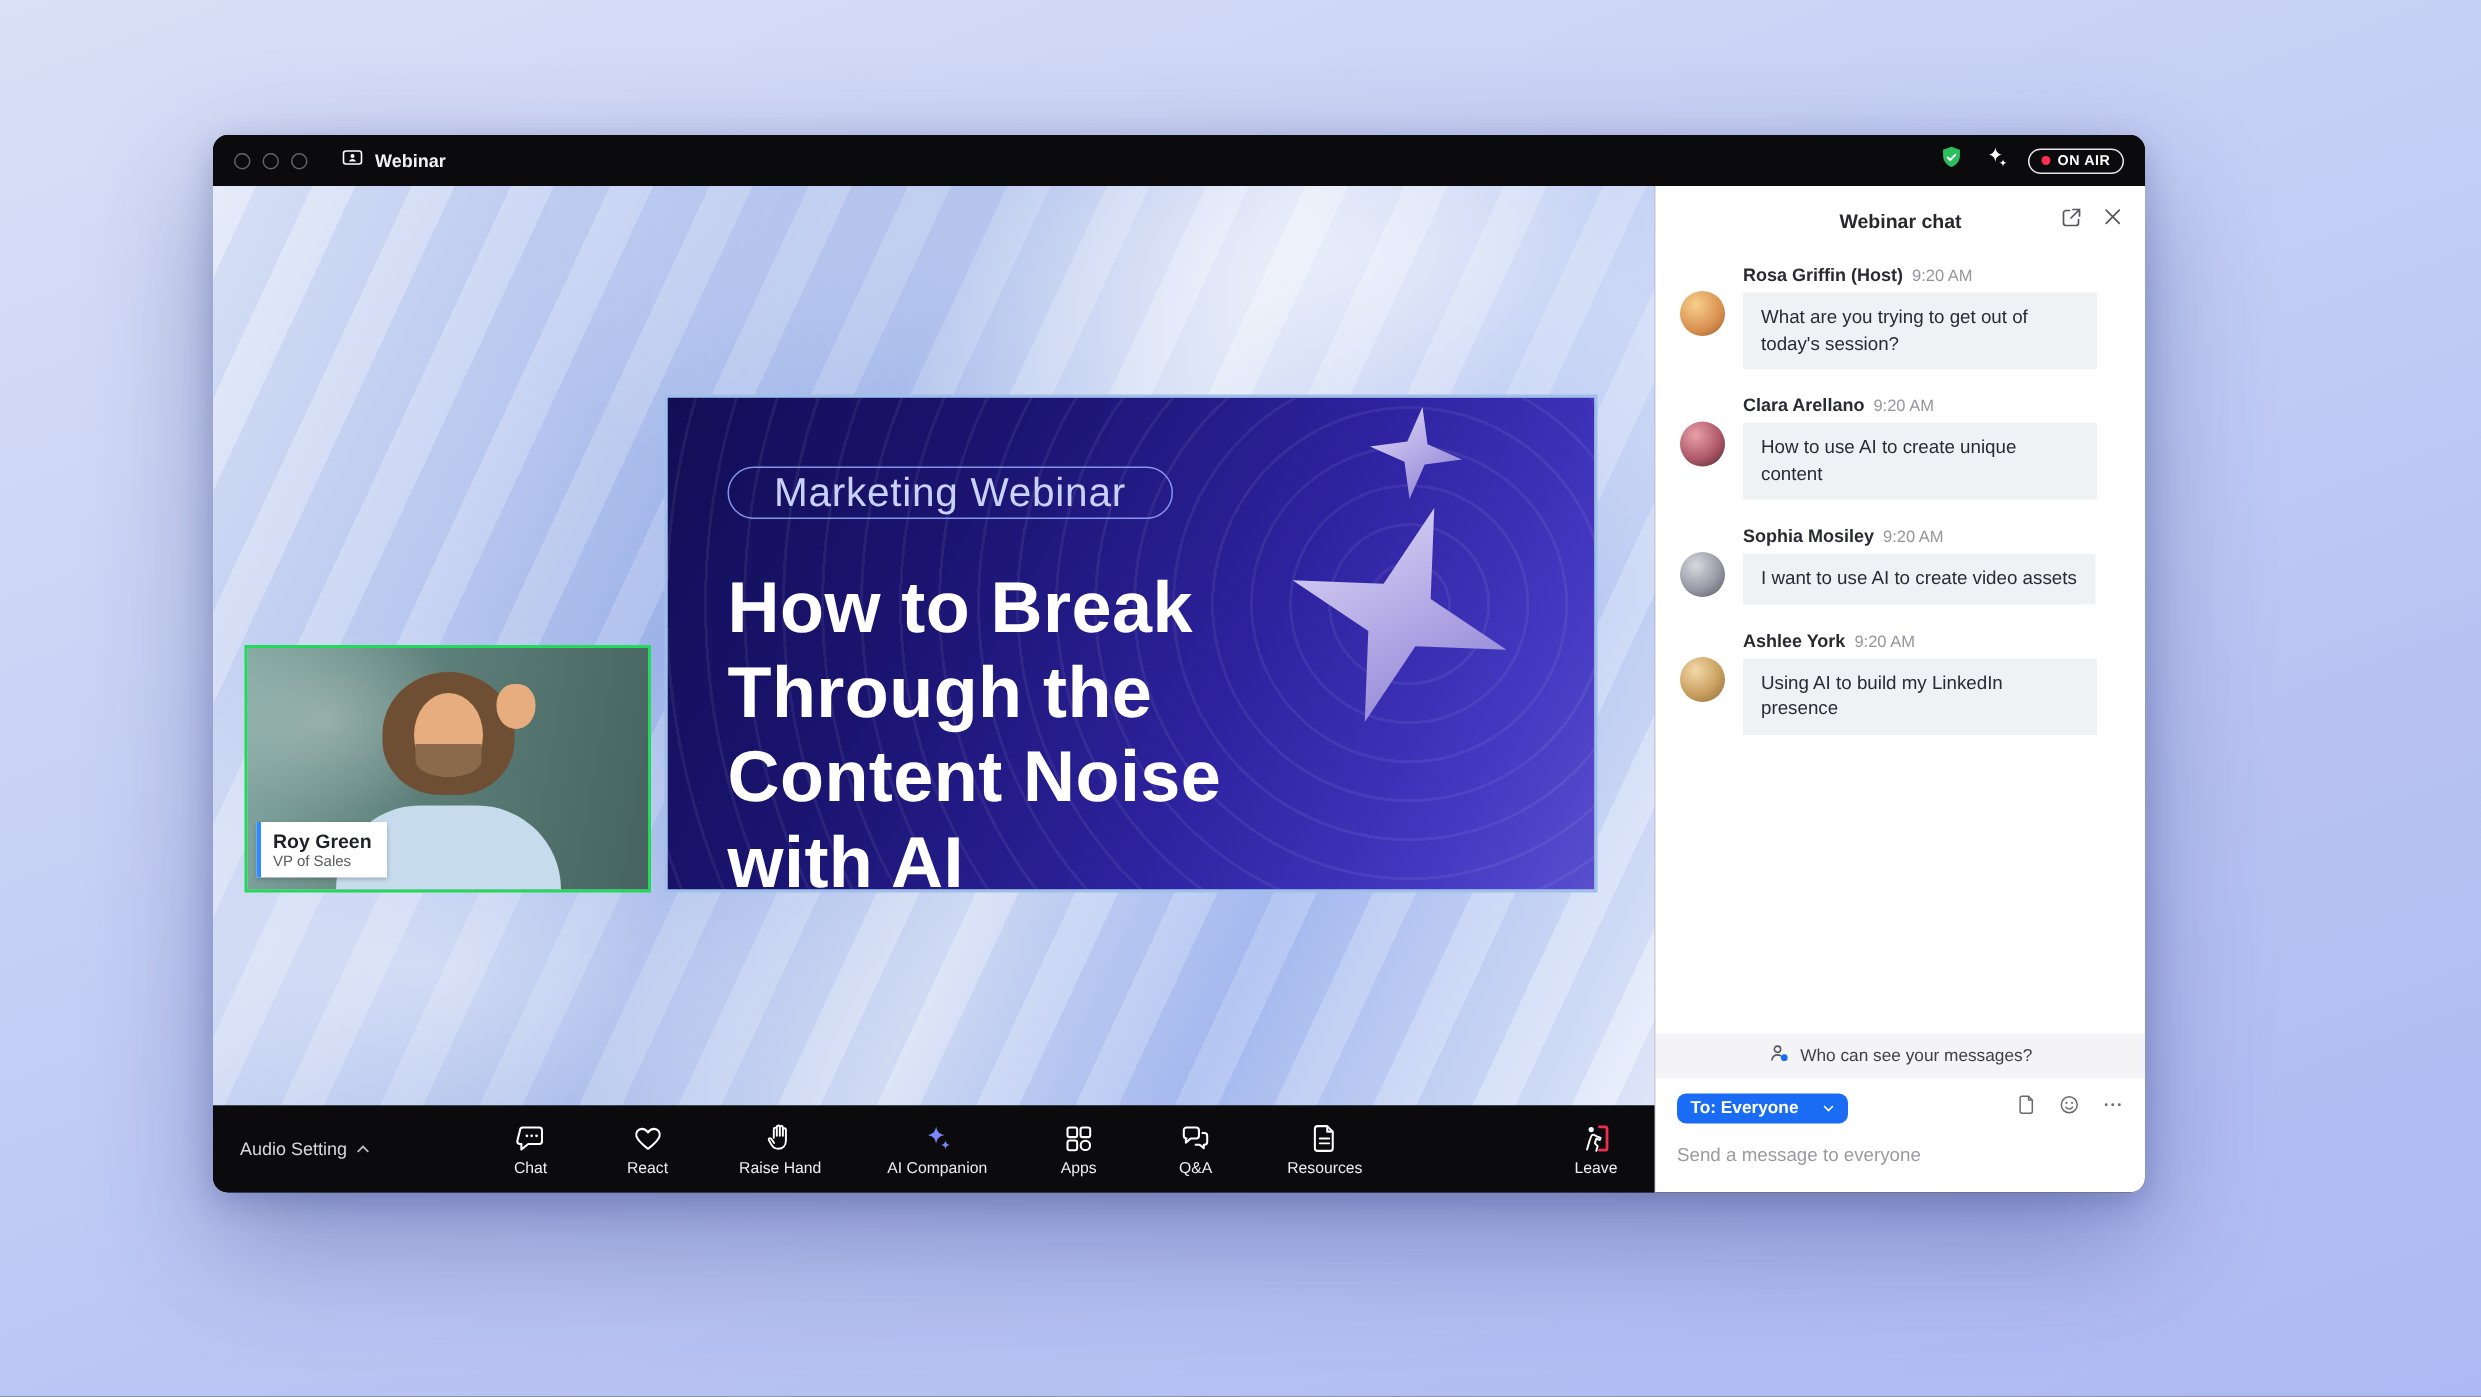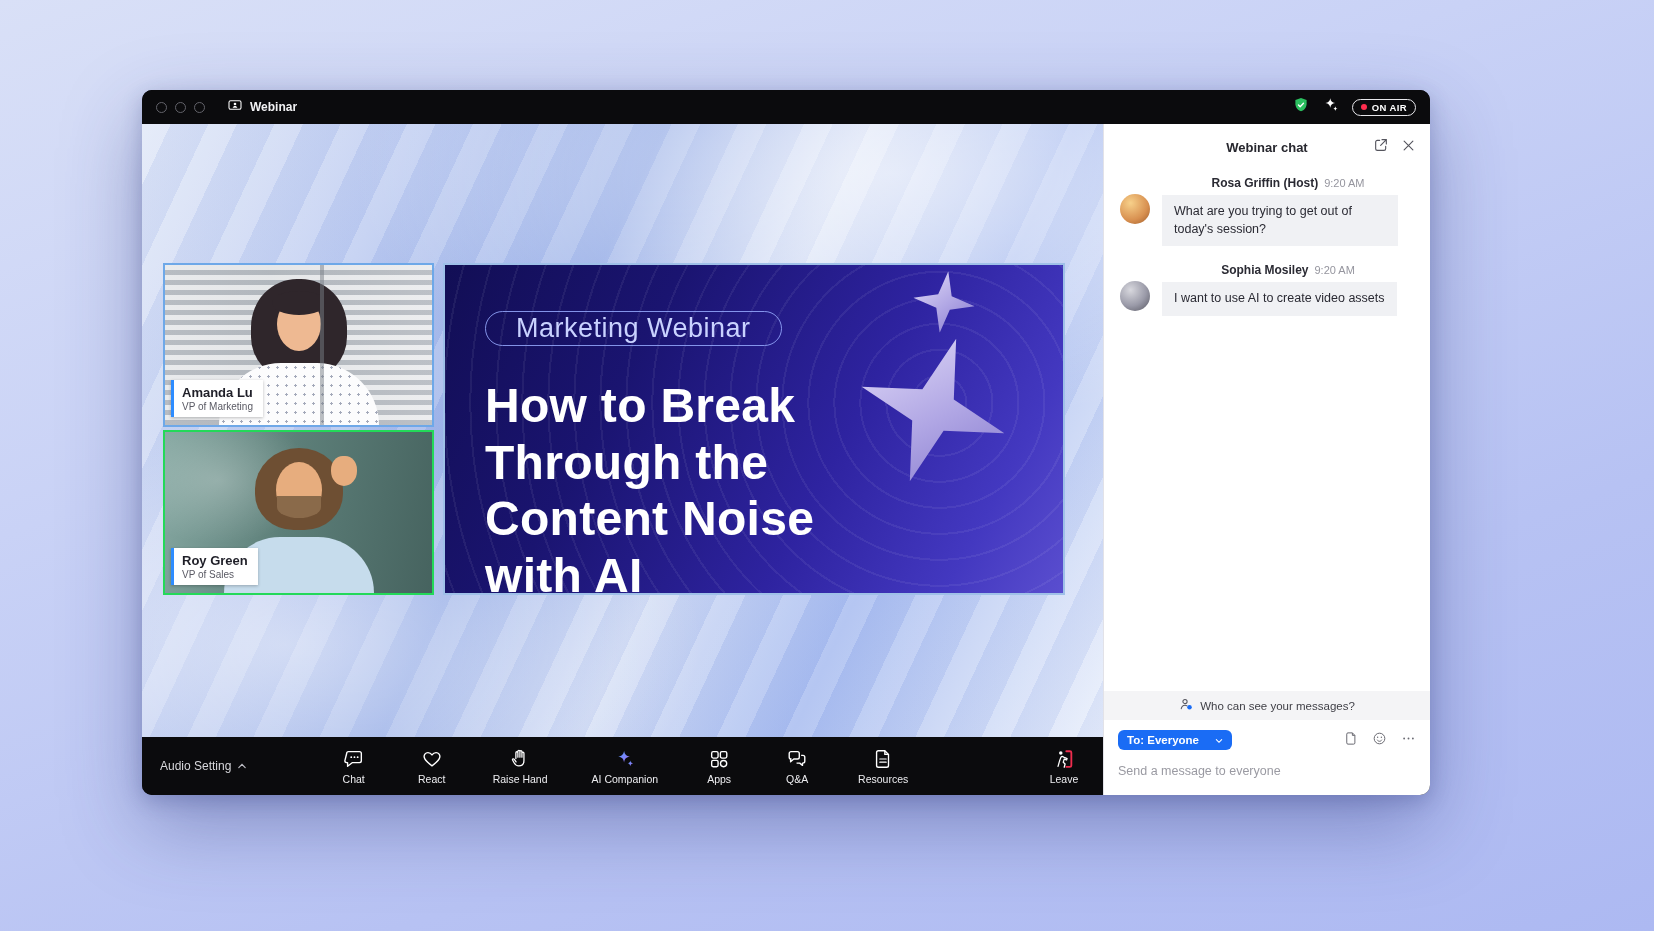--- a/index.html
+++ b/index.html
@@ -100,21 +100,21 @@
   .chat-title { position:absolute; left:50%; transform:translateX(-50%); font-size:13px; font-weight:700; color:#27272e; }
   .chat-header-icons { margin-left:auto; display:flex; align-items:center; gap:12px; }
   .chat-header-icons svg { cursor:pointer; }
   .messages { flex:1; overflow:hidden; padding:6px 16px 0 16px; }
   .msg { position:relative; padding-left:42px; margin-bottom:17px; }
   .av { position:absolute; left:0; top:18px; width:30px; height:30px; border-radius:50%; }
   .av-0 { background: radial-gradient(circle at 35% 30%, #f7d08a, #d89050 60%, #9c5a28); }
   .av-1 { background: radial-gradient(circle at 35% 30%, #e8a0a8, #b05a6a 55%, #4a2430); }
   .av-2 { background: radial-gradient(circle at 35% 30%, #d8d8de, #9a9aa8 55%, #55555f); }
   .av-3 { background: radial-gradient(circle at 35% 30%, #f2d9a8, #caa060 55%, #8a6a3a); }
-  .msg-head { font-size:12px; color:#2a2a33; font-weight:700;text-align:center; }
+  .msg-head { font-size:12px; color:#2a2a33; font-weight:700; }
   .msg-time { font-size:11px; color:#95959e; font-weight:400; margin-left:6px; }
   .bubble { display:inline-block; background:#f0f1f4; border-radius:0; padding:8px 12px; margin-top:5px;
     font-size:12.5px; color:#2a2a33; line-height:1.4; max-width:236px; }
   .privacy-bar { background:#f4f4f6; display:flex; align-items:center; justify-content:center; gap:6px;
     padding:6px 0; font-size:11.5px; color:#3f3f46; cursor:pointer; flex-shrink:0; }
   .composer { padding:10px 14px 16px 14px; flex-shrink:0; }
   .composer-top { display:flex; align-items:center; }
   .to-pill { display:flex; align-items:center; gap:16px; background:#1a6cf5; color:#fff; border:none;
     border-radius:6px; font-size:11.5px; font-weight:600; padding:4px 9px; cursor:pointer; font-family:inherit; }
   .composer-icons { margin-left:auto; display:flex; align-items:center; gap:14px; }
@@ -162,32 +162,20 @@
           <span>ON AIR</span>
         </span>
       </div>
     </div>
 
     <div class="window-body">
 
       <div class="main-col">
         <div class="stage">
 
-          <div class="tile tile-amanda">
-            <div class="person">
-              <div class="p-hair"></div>
-              <div class="p-face"></div>
-              <div class="p-bang"></div>
-              <div class="p-body"></div>
-            </div>
-            <div class="nametag">
-              <div class="nm">Amanda Lu</div>
-              <div class="rl">VP of Marketing</div>
-            </div>
-          </div>
 
           <div class="tile tile-roy">
             <div class="person">
               <div class="r-hair"></div>
               <div class="r-face"></div>
               <div class="r-beard"></div>
               <div class="r-body"></div>
               <div class="r-hand"></div>
             </div>
             <div class="nametag">
@@ -323,25 +311,39 @@
 
         <div class="messages">
           <div class="msg">
             <span class="av av-0"></span>
             <div class="msg-head">
               <span>Rosa Griffin (Host)</span><span class="msg-time">9:20 AM</span>
             </div>
             <div class="bubble">What are you trying to get out of today's session?</div>
           </div>
           <div class="msg">
+            <span class="av av-1"></span>
+            <div class="msg-head">
+              <span>Clara Arellano</span><span class="msg-time">9:20 AM</span>
+            </div>
+            <div class="bubble">How to use AI to create unique content</div>
+          </div>
+          <div class="msg">
             <span class="av av-2"></span>
             <div class="msg-head">
               <span>Sophia Mosiley</span><span class="msg-time">9:20 AM</span>
             </div>
             <div class="bubble">I want to use AI to create video assets</div>
+          </div>
+          <div class="msg">
+            <span class="av av-3"></span>
+            <div class="msg-head">
+              <span>Ashlee York</span><span class="msg-time">9:20 AM</span>
+            </div>
+            <div class="bubble">Using AI to build my LinkedIn presence</div>
           </div>
         </div>
 
         <div class="privacy-bar">
           <span>
             <svg width="15" height="15" viewBox="0 0 20 20">
                 <circle cx="8" cy="6" r="2.8" fill="none" stroke="#55555e" stroke-width="1.4"></circle>
                 <path d="M3 15.5c.6-2.8 2.6-4.5 5-4.5 1 0 1.9.3 2.7.8" fill="none" stroke="#55555e" stroke-width="1.4" stroke-linecap="round"></path>
                 <circle cx="14" cy="13.5" r="3" fill="#1a6cf5"></circle>
               </svg>

